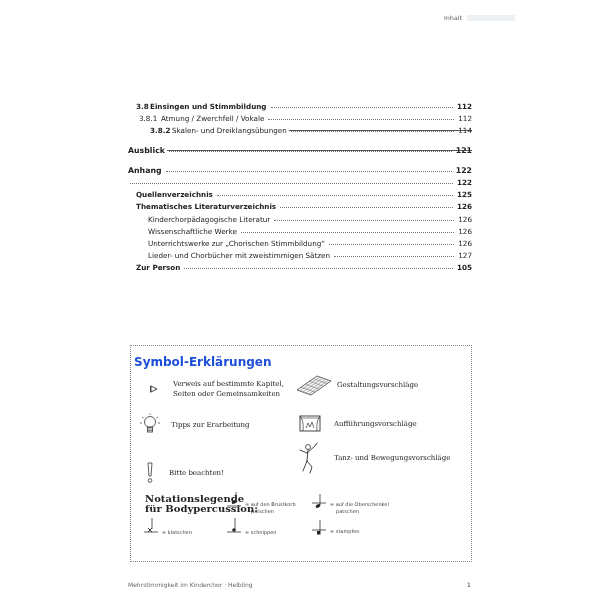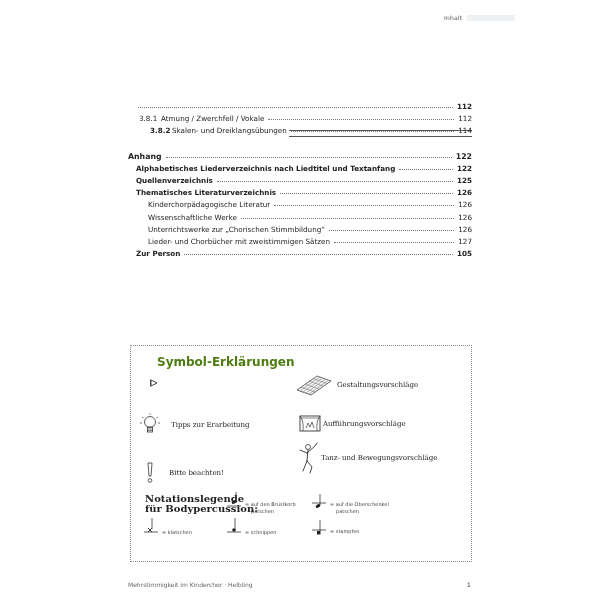--- a/index.html
+++ b/index.html
@@ -14,63 +14,68 @@
   .toc-row .lbl { white-space: nowrap; background: #fff; padding-right: 2px; position: relative; z-index: 1; }
   .toc-row .dots { flex: 1; border-bottom: 1px dotted #777; height: 7px; margin: 0 2px; position: relative; top: -1px; }
   .toc-row .pg { white-space: nowrap; padding-left: 2px; text-align: right; min-width: 14px; margin-top: 12px; }
   .toc-row.bold { font-weight: bold; }
   .toc-row.l1 .lbl { padding-left: 8px; }
   .toc-row.l2 .lbl { padding-left: 20px; font-weight: normal; }
   .toc-row.main { font-size: 7.8px; }
   .rule { border-top: 1px solid #555; margin: 1px 0 2px 0; }
 
   .sym-box { position: absolute; left: 130px; top: 345px; width: 342px; height: 217px; border: 1px dotted #888; }
-  .sym-title { position: absolute; left: 26px; top: 9px; font-size: 12px; font-weight: bold; color: #4d7c0f; }
+  .sym-title { position: absolute; left: 3px; top: 9px; font-size: 12px; font-weight: bold; color: #1d4ed8; }
   .sym-item { position: absolute; display: flex; align-items: center; font-family: "DejaVu Serif", serif; font-size: 7px; color: #222; line-height: 10px; }
   .sym-icon { display: inline-flex; align-items: center; justify-content: center; }
   .sym-text { white-space: nowrap; }
 
   .nota-label { position: absolute; left: 14px; top: 148px; font-family: "DejaVu Serif", serif; font-weight: bold; font-size: 10px; line-height: 10px; color: #222; }
   .nota-item { position: absolute; display: flex; align-items: flex-start; font-size: 5px; color: #444; line-height: 6.5px; }
   .nota-item svg { flex: none; }
   .nota-text { margin-left: 3px; white-space: nowrap; }
 
   .footer-left { position: absolute; left: 128px; top: 581px; font-size: 6px; color: #666; }
   .footer-right { position: absolute; left: 467px; top: 581px; font-size: 6px; color: #333; }
 </style>
 </head>
 <body>
 
 <div class="running-head">Inhalt</div>
 <div class="running-head-bar"></div>
 
 <div class="toc">
   <div class="toc-row bold" style="padding-left:8px;">
+    <span class="lbl"><span style="display:inline-block;width:14px;">3.8</span><span>Einsingen und Stimmbildung</span></span>
     <span class="dots"></span>
     <span class="pg">112</span>
   </div>
   <div class="toc-row">
     <span class="lbl"><span class="num" style="display:inline-block;width:22px;margin-left:11px;">3.8.1</span><span>Atmung / Zwerchfell / Vokale</span></span>
     <span class="dots"></span>
     <span class="pg">112</span>
   </div>
   <div class="toc-row">
     <span class="lbl"><span class="num" style="display:inline-block;width:22px;margin-left:22px;font-weight:bold;">3.8.2</span><span>Skalen- und Dreiklangsübungen</span></span>
     <span class="dots"></span>
     <span class="pg">114</span>
   </div>
   <div class="rule" style="margin-top:4px;"></div>
+  <div class="toc-row bold main">
+    <span class="lbl">Ausblick</span>
+    <span class="dots"></span>
+    <span class="pg">121</span>
+  </div>
   <div class="rule" style="margin-top:5px;"></div>
   <div class="toc-row bold main">
     <span class="lbl">Anhang</span>
     <span class="dots"></span>
     <span class="pg">122</span>
   </div>
   <div class="toc-row bold l1">
-    <span class="lbl">Alphabetisches Liederverzeichnis nach Liedtitel und Textanfang</span>
     <span class="dots"></span>
     <span class="pg">122</span>
   </div>
   <div class="toc-row bold l1">
     <span class="lbl">Quellenverzeichnis</span>
     <span class="dots"></span>
     <span class="pg">125</span>
   </div>
   <div class="toc-row bold l1">
     <span class="lbl">Thematisches Literaturverzeichnis</span>
@@ -106,20 +111,24 @@
 
 <div class="sym-box">
   <div class="sym-title">Symbol-Erklärungen</div>
 
   <div class="sym-item" style="left:16px; top:33px;">
     <span class="sym-icon" style="width:14px;">
       <svg width="8" height="8" viewBox="0 0 8 8">
           <path d="M1 1 L7 4 L1 7 Z" fill="none" stroke="#333" stroke-width="0.9"></path>
           <line x1="0.5" y1="0.5" x2="0.5" y2="7.5" stroke="#333" stroke-width="0.8"></line>
         </svg>
+    </span>
+    <span class="sym-text" style="margin-left:12px;">
+      <span>Verweis auf bestimmte Kapitel,</span><br>
+      <span>Seiten oder Gemeinsamkeiten</span>
     </span>
   </div>
 
   <div class="sym-item" style="left:164px; top:28px;">
     <span class="sym-icon">
       <svg width="38" height="22" viewBox="0 0 38 22">
         <path d="M2 16 L22 2 L36 7 L16 21 Z" fill="#f4f4f4" stroke="#444" stroke-width="0.8"></path>
         <g stroke="#666" stroke-width="0.5">
           <line x1="5" y1="17" x2="24" y2="3.5"></line>
             <line x1="8" y1="18" x2="27" y2="4.5"></line>
@@ -156,41 +165,41 @@
 
   <div class="sym-item" style="left:168px; top:69px;">
     <span class="sym-icon">
       <svg width="22" height="18" viewBox="0 0 22 18">
         <rect x="1" y="1" width="20" height="15" fill="none" stroke="#333" stroke-width="0.9"></rect>
         <path d="M1 1 Q5 6 4 16 M21 1 Q17 6 18 16" fill="none" stroke="#333" stroke-width="0.7"></path>
         <path d="M7 13 L9 8 L11 12 L13 7 L15 13" fill="none" stroke="#333" stroke-width="0.7"></path>
         <line x1="1" y1="3" x2="21" y2="3" stroke="#333" stroke-width="0.6"></line>
       </svg>
     </span>
-    <span class="sym-text" style="margin-left:2px;">Aufführungsvorschläge</span>
+    <span class="sym-text" style="margin-left:13px;">Aufführungsvorschläge</span>
   </div>
 
   <div class="sym-item" style="left:12px; top:116px;">
     <span class="sym-icon" style="width:14px;">
       <svg width="8" height="22" viewBox="0 0 8 22">
         <path d="M2 1 L6 1 L5 14 L3 14 Z" fill="none" stroke="#333" stroke-width="0.8"></path>
         <circle cx="4" cy="18.5" r="1.8" fill="none" stroke="#333" stroke-width="0.8"></circle>
       </svg>
     </span>
     <span class="sym-text" style="margin-left:12px;">Bitte beachten!</span>
   </div>
 
   <div class="sym-item" style="left:166px; top:95px;">
     <span class="sym-icon">
       <svg width="24" height="34" viewBox="0 0 24 34">
         <circle cx="11" cy="6" r="2.5" fill="none" stroke="#333" stroke-width="0.8"></circle>
         <path d="M11 9 L10 20 M10 12 L3 9 M10 12 L18 5 L20 2 M10 20 L6 30 M10 20 L15 26 L13 32" fill="none" stroke="#333" stroke-width="0.9" stroke-linecap="round"></path>
       </svg>
     </span>
-    <span class="sym-text" style="">Tanz- und Bewegungsvorschläge</span>
+    <span class="sym-text" style="margin-left:13px;">Tanz- und Bewegungsvorschläge</span>
   </div>
 
   <div class="nota-label">
     <span>Notationslegende</span><br>
     <span>für Bodypercussion:</span>
   </div>
 
   <div class="nota-item" style="left:95px; top:146px;">
     <span>
       <svg width="16" height="18" viewBox="0 0 16 18">

